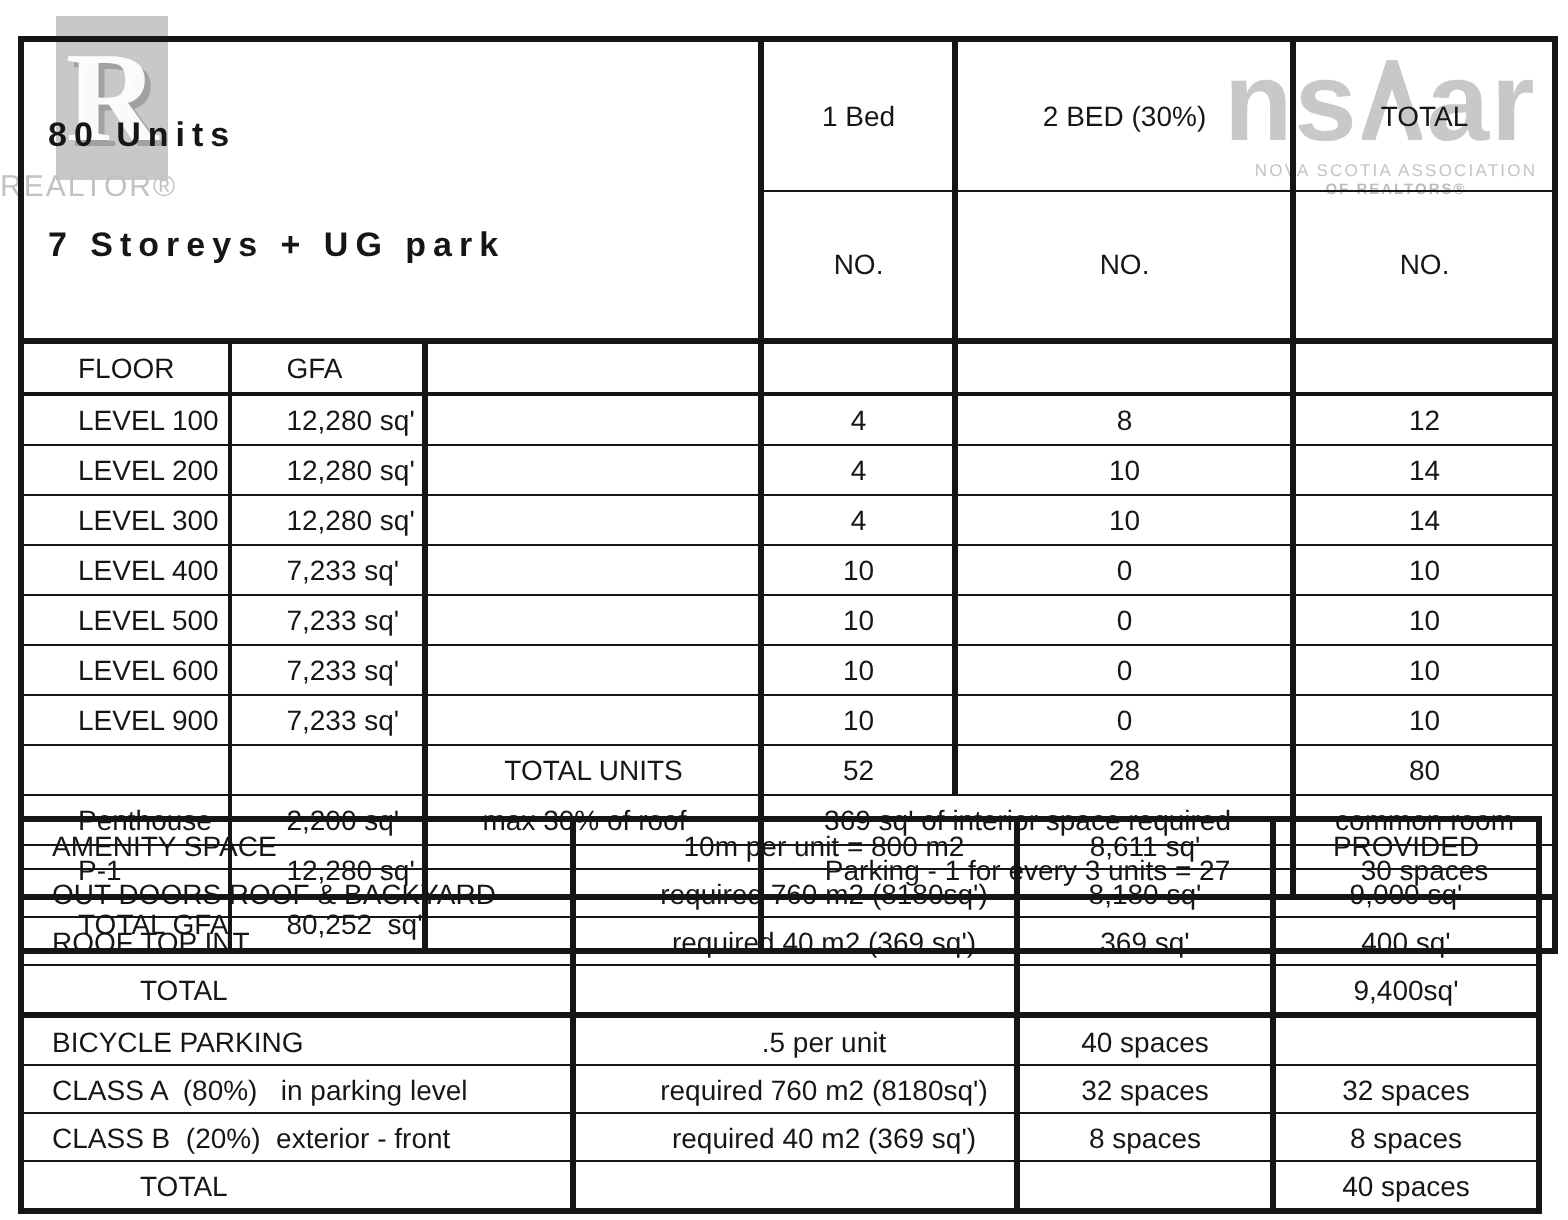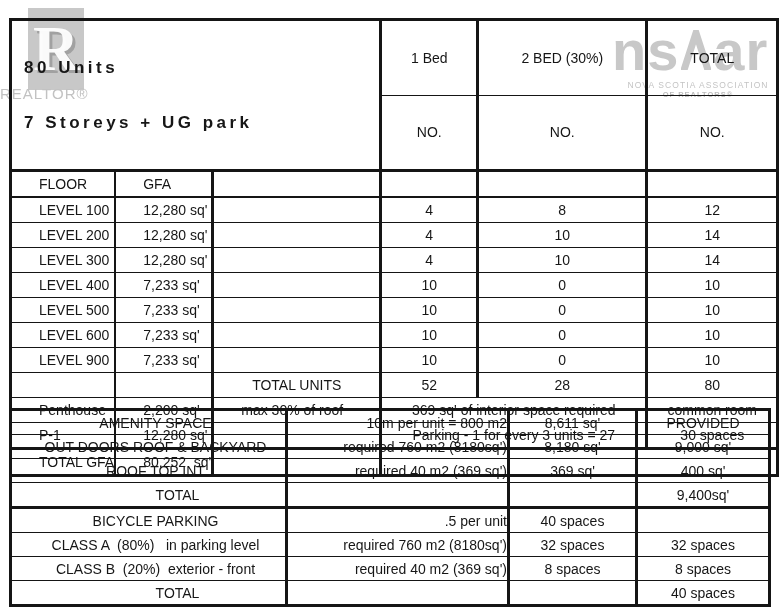--- a/index.html
+++ b/index.html
@@ -8,23 +8,23 @@
     background:#ffffff;color:#161616;
     font-family:"Liberation Sans",sans-serif;
   }
   table{border-collapse:collapse;table-layout:fixed;position:absolute;left:9px;z-index:2;background:transparent}
   #t1{top:18px;border:3px solid #151515}
   #t2{top:408px;border:3px solid #151515}
   td{border:1px solid #151515;font-size:14px;padding:0;white-space:pre;overflow:hidden;vertical-align:middle}
   #t1 td{height:24px}
   #t2 td{height:23px}
   .lft{text-align:left;padding-left:27px}
-  .lbl{text-align:center;padding-left:14px}
+  .lbl{text-align:left;padding-left:14px}
   .ind{padding-left:58px}
-  .req{text-align:right;padding-left:29px}
+  .req{text-align:center;padding-left:29px}
   .ctr{text-align:center}
   .b{font-weight:400}
   .v2{border-left:2px solid #151515}
   .v3{border-left:3px solid #151515}
   .t3{border-top:3px solid #151515}
   .hb2{border-bottom:2px solid #151515}
   .hb3{border-bottom:3px solid #151515}
   .titlecell{vertical-align:middle;padding:3px 0 3px 12px;border-bottom:3px solid #151515}
   .t1line{font-weight:700;font-size:17px;letter-spacing:3.5px;line-height:23px;white-space:pre}
   .reg{font-weight:700}

